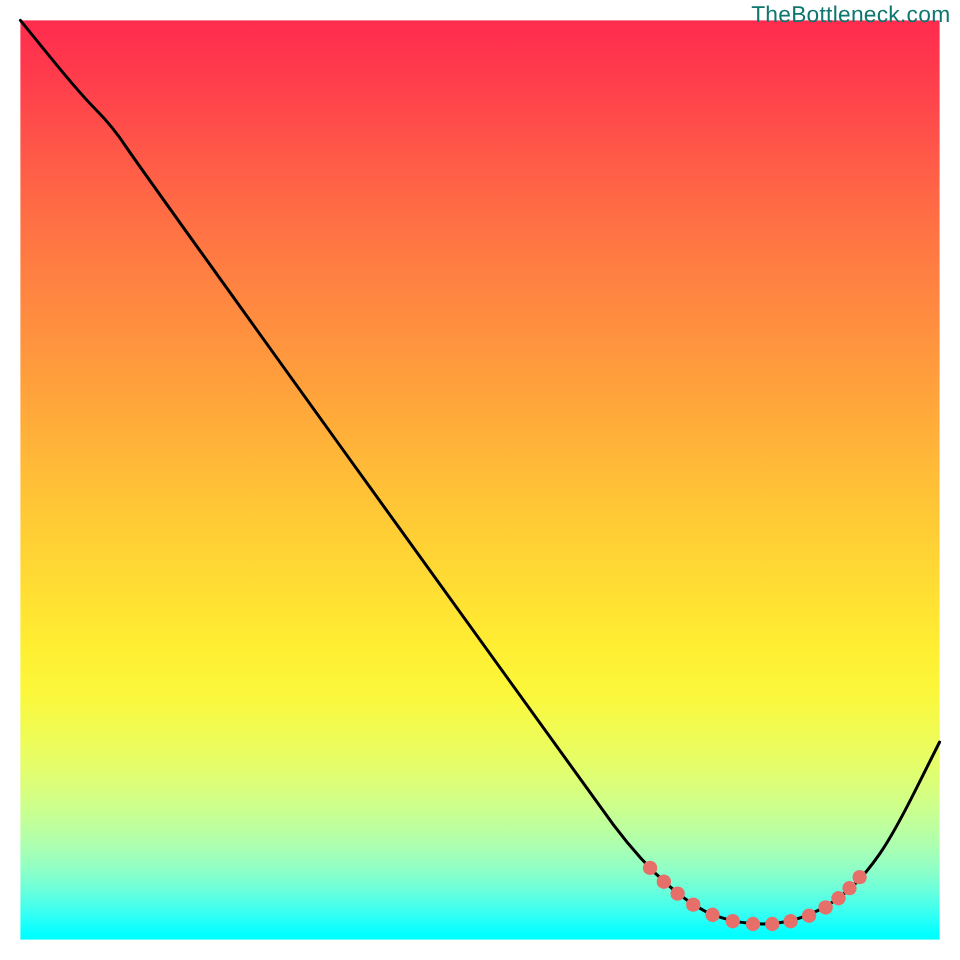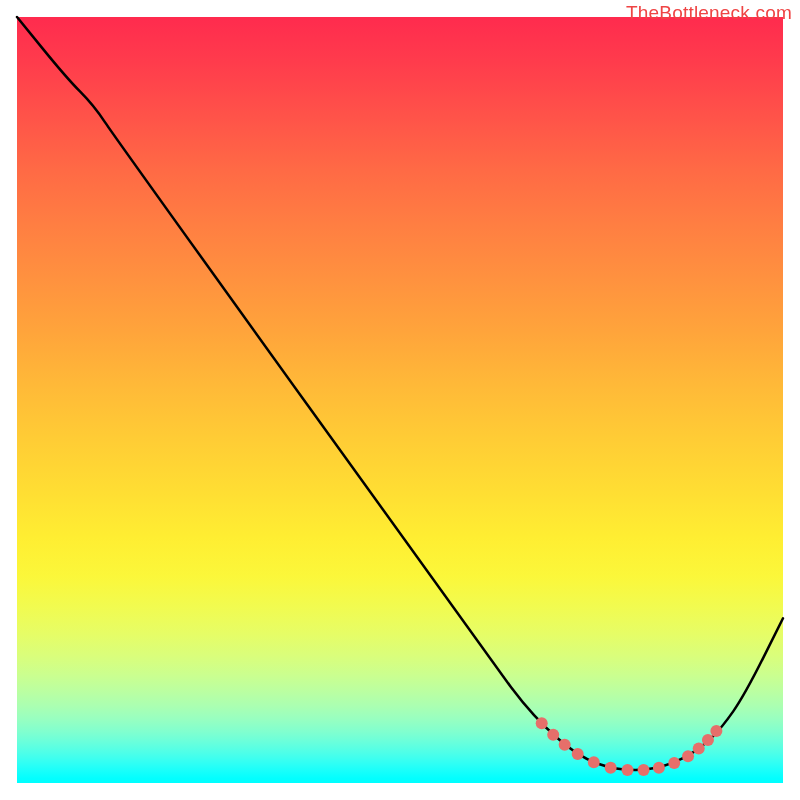--- a/index.html
+++ b/index.html
@@ -57,21 +57,21 @@
     top: 0;
     width: 800px;
     height: 800px;
     pointer-events: none;
   }
   .attribution {
     position: absolute;
     top: 2px;
     right: 8px;
     font-size: 19px;
-    color: #ef4444;
+    color: #0f766e;
     font-family: Arial, Helvetica, sans-serif;
     letter-spacing: 0.2px;
   }
   .curve-path {
     fill: none;
     stroke: #000000;
     stroke-width: 2.5;
     stroke-linecap: round;
     stroke-linejoin: round;
   }

